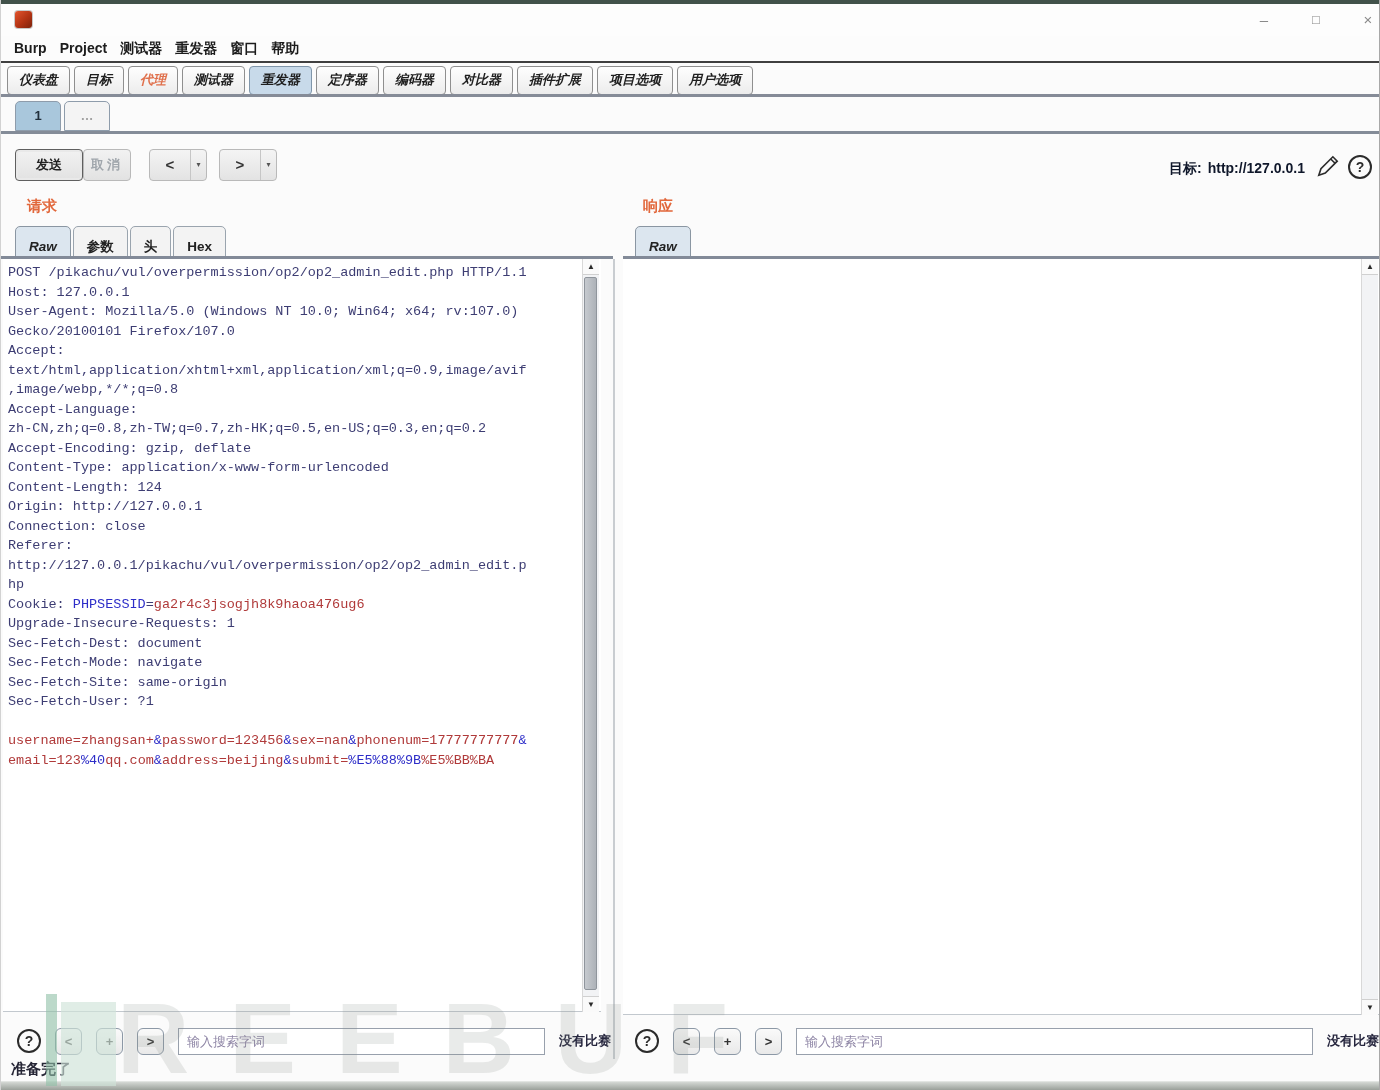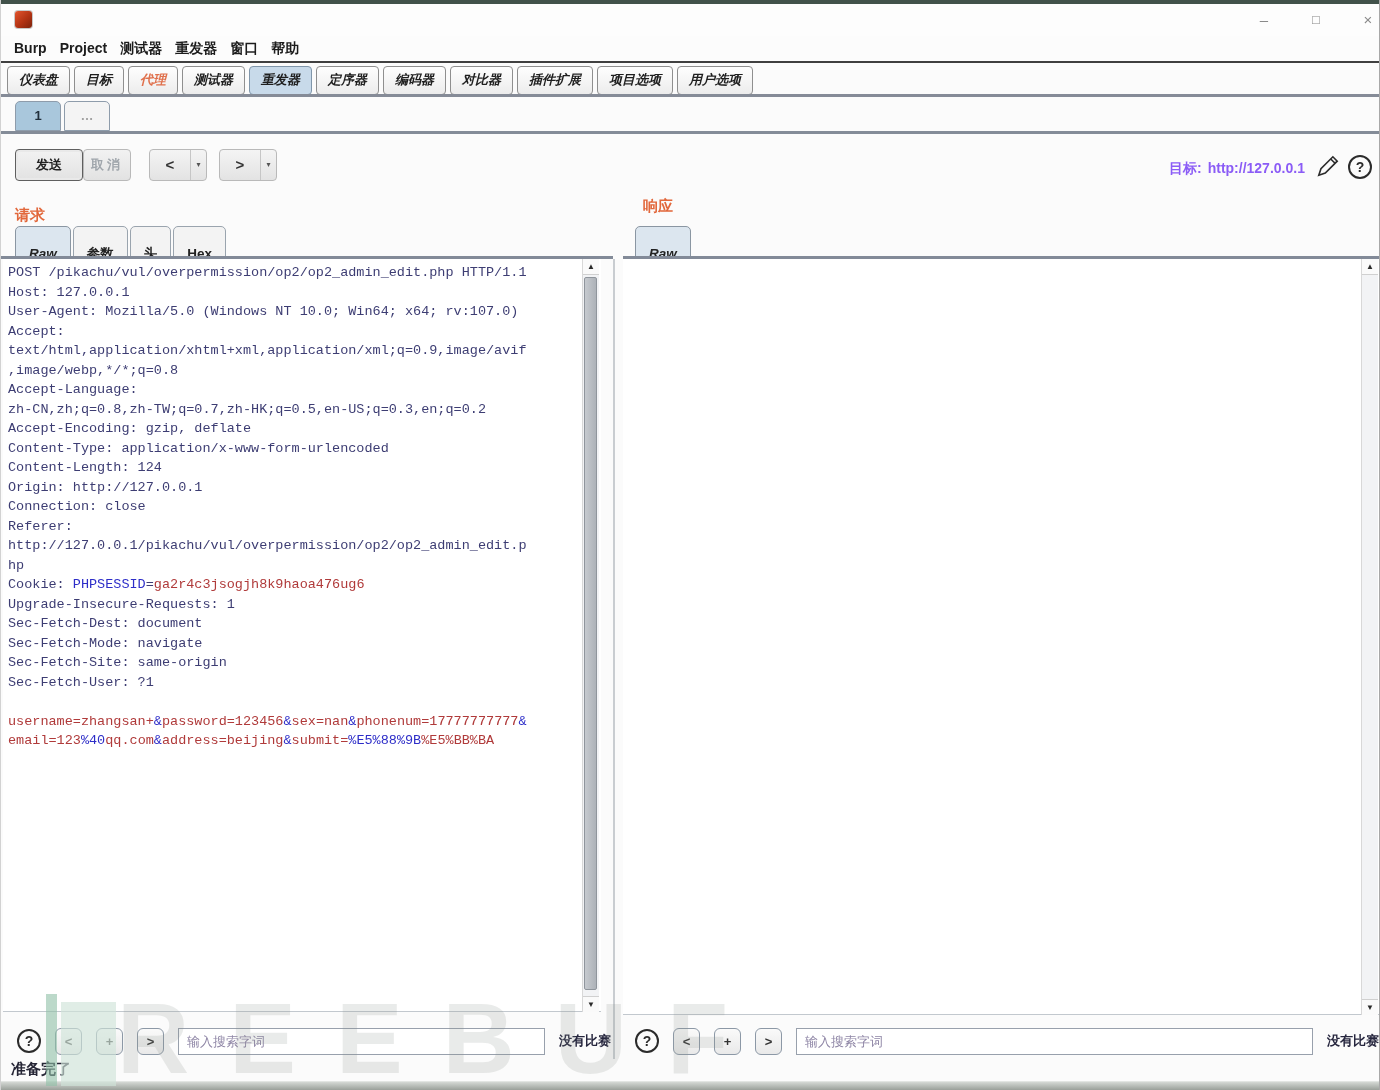--- a/index.html
+++ b/index.html
@@ -36,32 +36,32 @@
   
   .tb-btn{position:absolute;height:32px;border-radius:4px;border:1px solid #b9b9b9;
     background:linear-gradient(#f2f2f2,#e2e2e2);font-weight:700;color:#222;text-align:center;font-size:13px;line-height:30px;}
   #btn-send{left:14px;top:149px;width:68px;border-color:#5f5f5f;box-shadow:inset 0 0 0 2px #e9e9e9;}
   #btn-cancel{left:82px;top:149px;width:48px;color:#a0a6ac;letter-spacing:3px;}
   .split-btn{position:absolute;top:149px;width:58px;height:32px;border:1px solid #b9b9b9;border-radius:4px;
     background:linear-gradient(#f4f4f4,#e3e3e3);display:flex;}
   #btn-prev{left:148px;} #btn-next{left:218px;}
   .split-main{flex:1;line-height:30px;font-size:15px;font-weight:700;color:#333;text-align:center;border-right:1px solid #c6c6c6;}
   .split-caret{width:15px;line-height:30px;font-size:8px;color:#555;text-align:center;}
-  #target-line{position:absolute;left:1168px;top:160px;font-size:14px;font-weight:700;color:#8b5cf6;white-space:nowrap;}
+  #target-line{position:absolute;left:1168px;top:160px;font-size:14px;font-weight:700;color:#0f172a;white-space:nowrap;}
   #target-line .lbl{margin-right:6px;}
   .icon-circle{position:absolute;width:24px;height:24px;border:2px solid #2b2b2b;border-radius:50%;
     text-align:center;line-height:20px;font-size:14px;font-weight:700;color:#2b2b2b;background:#fff0;}
   #help-top{left:1347px;top:155px;}
   #pencil{position:absolute;left:1314px;top:153px;width:26px;height:26px;}
   
   .panel-title{position:absolute;font-size:15px;font-weight:700;color:#e2683c;}
-  #req-title{left:14px;top:197px;margin-top:9px;} #resp-title{left:642px;top:197px;}
+  #req-title{left:26px;top:197px;} #resp-title{left:642px;top:197px;}
   .msgtabs{position:absolute;top:226px;height:31px;white-space:nowrap;}
   #request-tabs{left:14px;} #response-tabs{left:634px;}
-  .msg-tab{display:inline-block;height:31px;line-height:29px;padding:12px 13px;border:1px solid #9aa4ae;
+  .msg-tab{display:inline-block;height:31px;line-height:29px;padding:5px 13px;border:1px solid #9aa4ae;
     border-radius:5px 5px 0 0;background:#f3f3f3;font-size:13.5px;font-weight:700;color:#222;margin-right:2px;vertical-align:bottom;}
   .msg-tab.selected{background:#dce6ef;font-style:italic;border-color:#8a96a2;}
   .panel-underline{position:absolute;top:256px;height:3px;background:#828a98;}
   #left-underline{left:0;width:612px;} #right-underline{left:622px;right:0;}
   .v-divider{position:absolute;left:612px;top:259px;width:2px;height:800px;background:#c9cdd1;}
   
   .editor{position:absolute;background:#ffffff;border-bottom:1px solid #c2c8ce;}
   #req-editor{left:2px;top:259px;width:598px;height:753px;}
   #resp-editor{left:622px;top:259px;width:756px;height:756px;}
   .code{position:absolute;left:5px;top:4px;right:22px;}
@@ -138,20 +138,21 @@
   <div class="icon-circle" id="help-top">?</div>
 
   <div class="panel-title" id="req-title">请求</div>
   <div class="msgtabs" id="request-tabs"><div class="msg-tab selected" style="display: inline-block;">Raw</div><div class="msg-tab" style="display: inline-block;">参数</div><div class="msg-tab" style="display: inline-block;">头</div><div class="msg-tab" style="display: inline-block;">Hex</div></div>
   <div class="panel-underline" id="left-underline"></div>
   <div class="editor" id="req-editor">
     <div class="code" id="request-code">
         <div class="code-line"><span class="seg navy">POST /pikachu/vul/overpermission/op2/op2_admin_edit.php HTTP/1.1</span></div>
         <div class="code-line"><span class="seg navy">Host: 127.0.0.1</span></div>
         <div class="code-line"><span class="seg navy">User-Agent: Mozilla/5.0 (Windows NT 10.0; Win64; x64; rv:107.0)</span></div>
+        <div class="code-line"><span class="seg navy">Gecko/20100101 Firefox/107.0</span></div>
         <div class="code-line"><span class="seg navy">Accept:</span></div>
         <div class="code-line"><span class="seg navy">text/html,application/xhtml+xml,application/xml;q=0.9,image/avif</span></div>
         <div class="code-line"><span class="seg navy">,image/webp,*/*;q=0.8</span></div>
         <div class="code-line"><span class="seg navy">Accept-Language:</span></div>
         <div class="code-line"><span class="seg navy">zh-CN,zh;q=0.8,zh-TW;q=0.7,zh-HK;q=0.5,en-US;q=0.3,en;q=0.2</span></div>
         <div class="code-line"><span class="seg navy">Accept-Encoding: gzip, deflate</span></div>
         <div class="code-line"><span class="seg navy">Content-Type: application/x-www-form-urlencoded</span></div>
         <div class="code-line"><span class="seg navy">Content-Length: 124</span></div>
         <div class="code-line"><span class="seg navy">Origin: http://127.0.0.1</span></div>
         <div class="code-line"><span class="seg navy">Connection: close</span></div>

